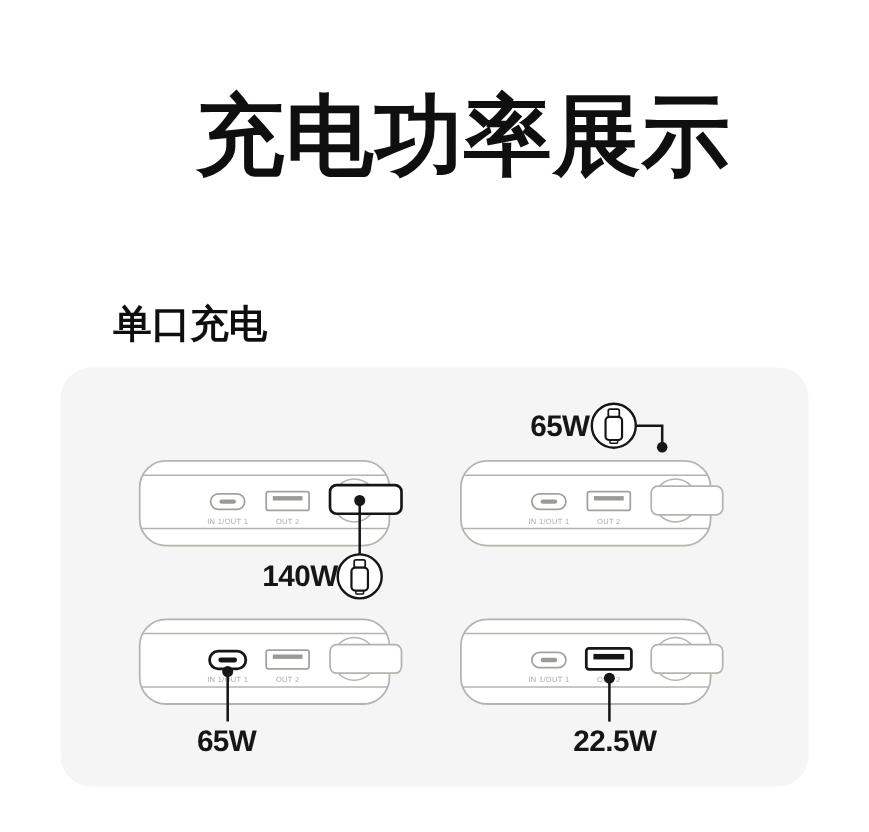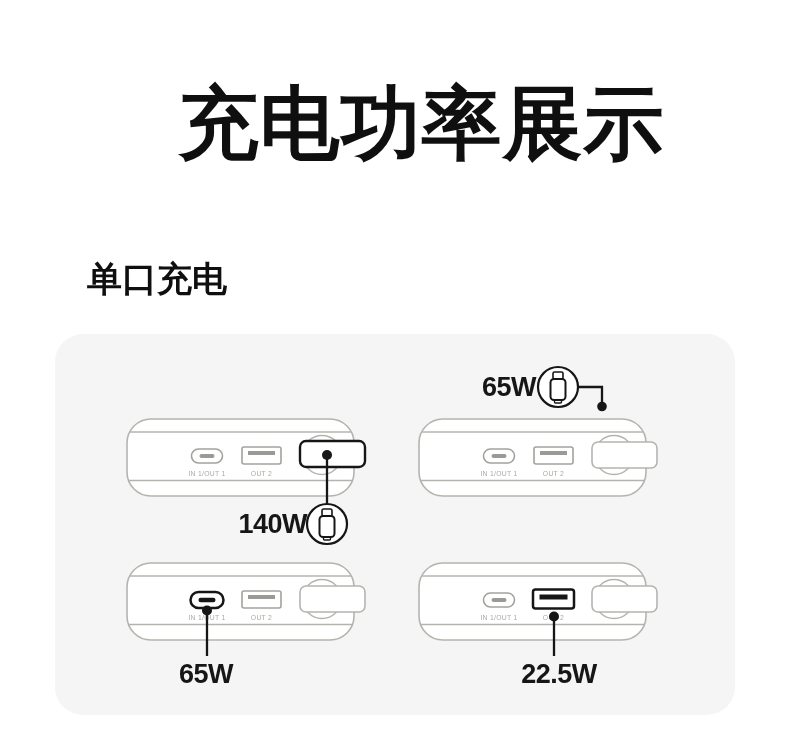--- a/index.html
+++ b/index.html
@@ -1,20 +1,20 @@
 <!DOCTYPE html>
 <html><head>
 <meta charset="utf-8">
 <style>
   html,body{margin:0;padding:0;background:#ffffff;}
   .page{position:relative;width:790px;height:756px;background:#ffffff;overflow:hidden;
         font-family:"Liberation Sans","DejaVu Sans",sans-serif;color:#161616;padding-left:29px;}
   .title{position:absolute;top:82px;left:0;right:-24px;margin:0;text-align:center;
          font-size:80px;line-height:1.05;font-weight:900;letter-spacing:1px;color:#0f0f0f;}
-  .subtitle{position:absolute;top:260px;left:87px;margin:0;
+  .subtitle{position:absolute;top:260px;left:87px;margin:16px;
             font-size:35px;line-height:1.1;font-weight:800;color:#0f0f0f;}
   .panel{position:absolute;top:334px;left:55px;width:680px;height:381px;
          background:#f4f5f4;border-radius:28px;}
   svg{display:block;}
   .body{fill:#ffffff;stroke:#b4b4af;stroke-width:1.6;}
   .edge{stroke:#b4b4af;stroke-width:1.4;}
   .ring{fill:none;stroke:#b4b4af;stroke-width:1.4;}
   .port{fill:#ffffff;stroke:#a2a29d;stroke-width:1.6;}
   .port.hl{stroke:#161616;stroke-width:2.5;}
   .bar{fill:#9b9b96;}

